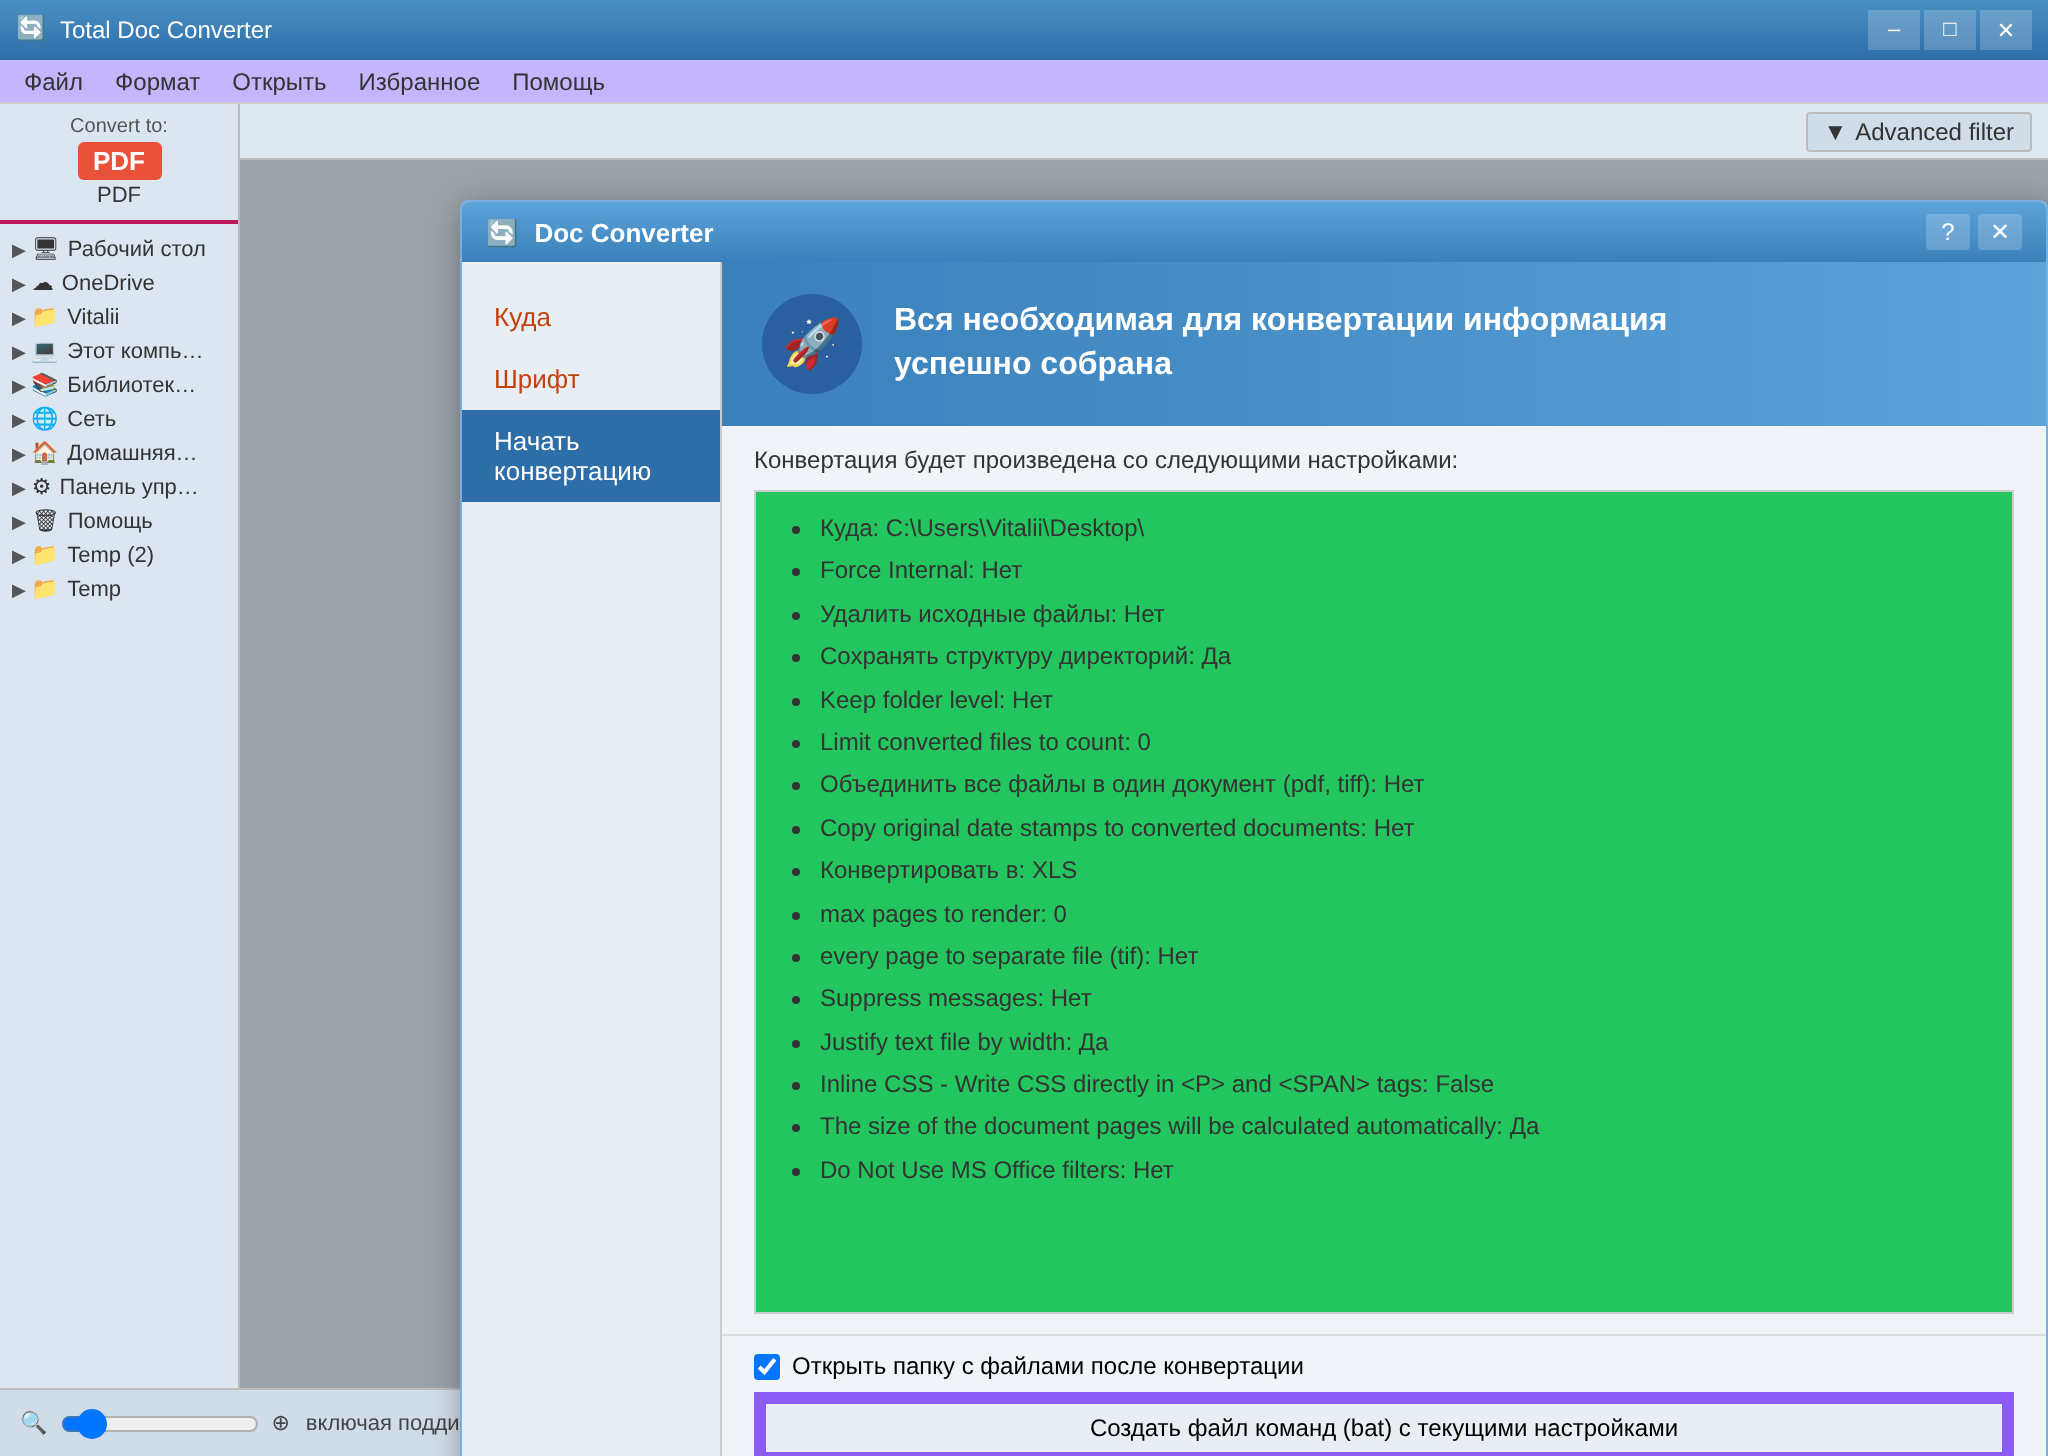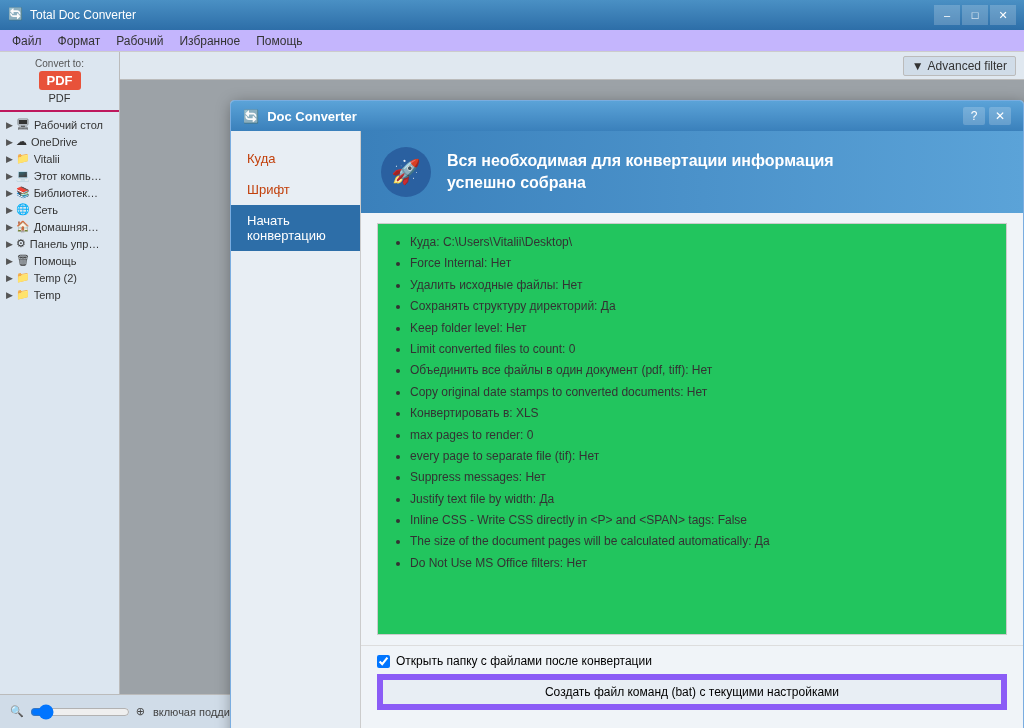--- a/index.html
+++ b/index.html
@@ -343,21 +343,21 @@
   <div class="title-bar-controls">
     <button class="title-bar-btn">–</button>
     <button class="title-bar-btn">□</button>
     <button class="title-bar-btn close">✕</button>
   </div>
 </div>
 
 <div class="menu-bar">
   <span class="menu-item">Файл</span>
   <span class="menu-item">Формат</span>
-  <span class="menu-item">Рабочий</span>
+  <span class="menu-item">Открыть</span>
   <span class="menu-item">Избранное</span>
   <span class="menu-item">Помощь</span>
 </div>
 
 <div class="app-body">
 
   <div style="display:flex; flex-direction:column; width:120px; background:#dce6f0; border-right:1px solid #bbb; flex-shrink:0;">
 
     <div class="convert-to-bar">
       <span class="convert-to-label">Convert to:</span>
@@ -458,20 +458,21 @@
             <div class="dialog-content">
 
               <div class="dialog-header">
                 <div class="rocket-icon">🚀</div>
                 <div class="dialog-header-text">
                   Вся необходимая для конвертации информация<br>успешно собрана
                 </div>
               </div>
 
               <div class="dialog-settings-area">
+                <div class="settings-intro">Конвертация будет произведена со следующими настройками:</div>
                 <div class="settings-box">
                   <ul>
                     <li>Куда: C:\Users\Vitalii\Desktop\</li>
                     <li>Force Internal: Нет</li>
                     <li>Удалить исходные файлы: Нет</li>
                     <li>Сохранять структуру директорий: Да</li>
                     <li>Keep folder level: Нет</li>
                     <li>Limit converted files to count: 0</li>
                     <li>Объединить все файлы в один документ (pdf, tiff): Нет</li>
                     <li>Copy original date stamps to converted documents: Нет</li>

